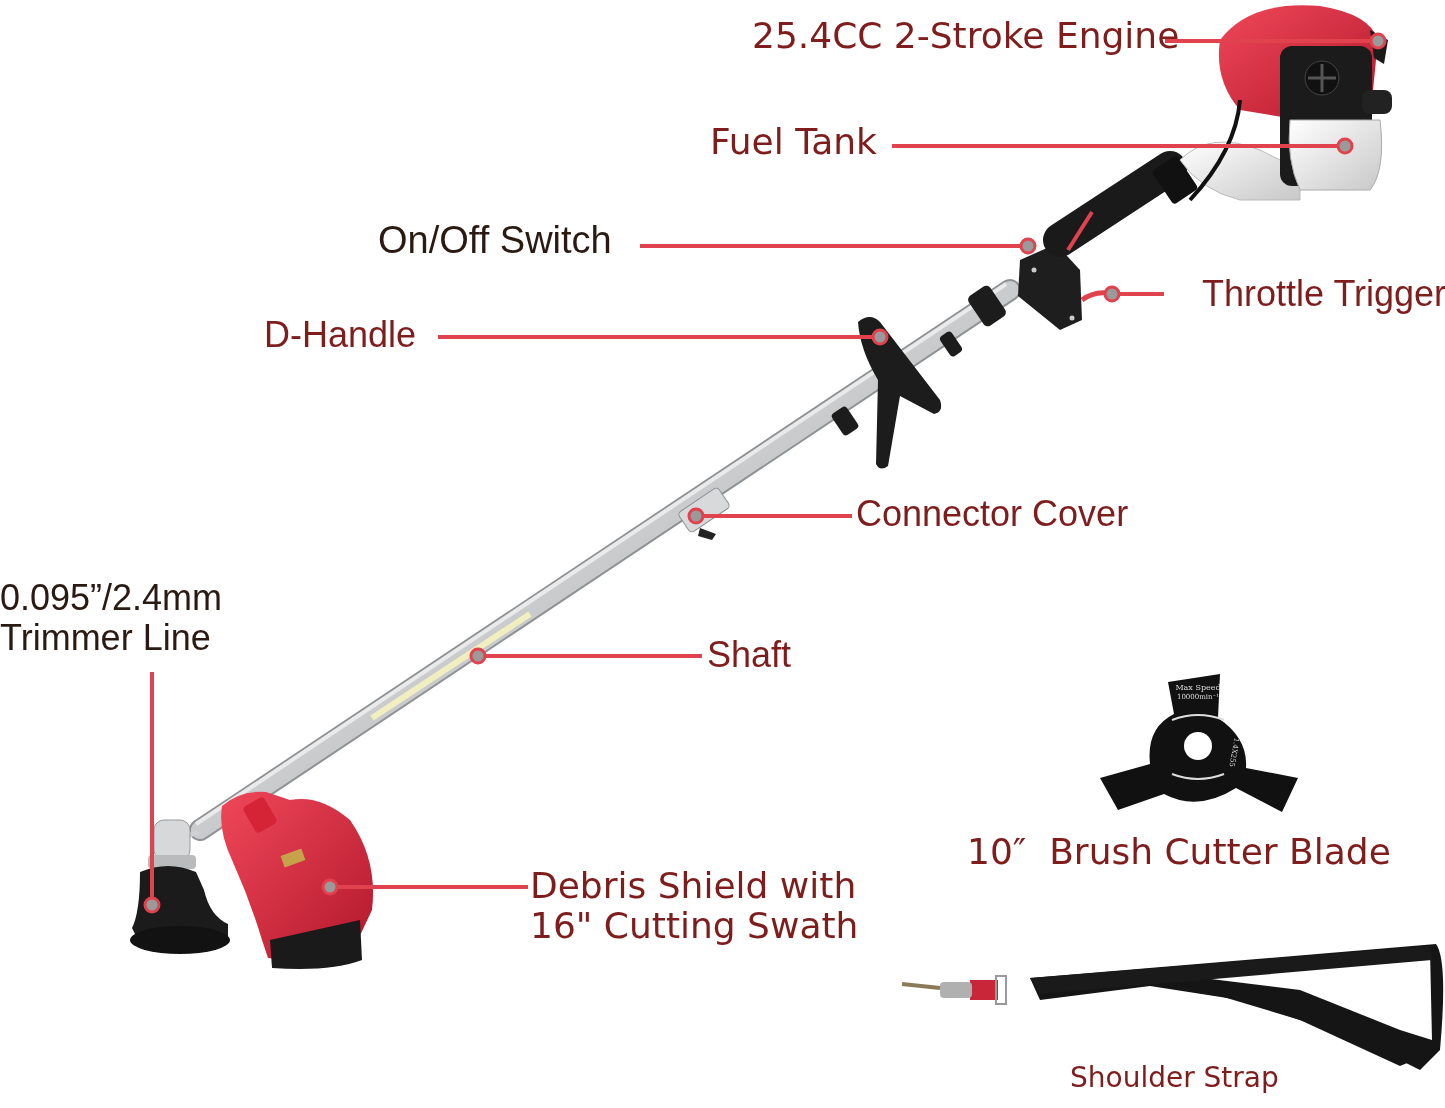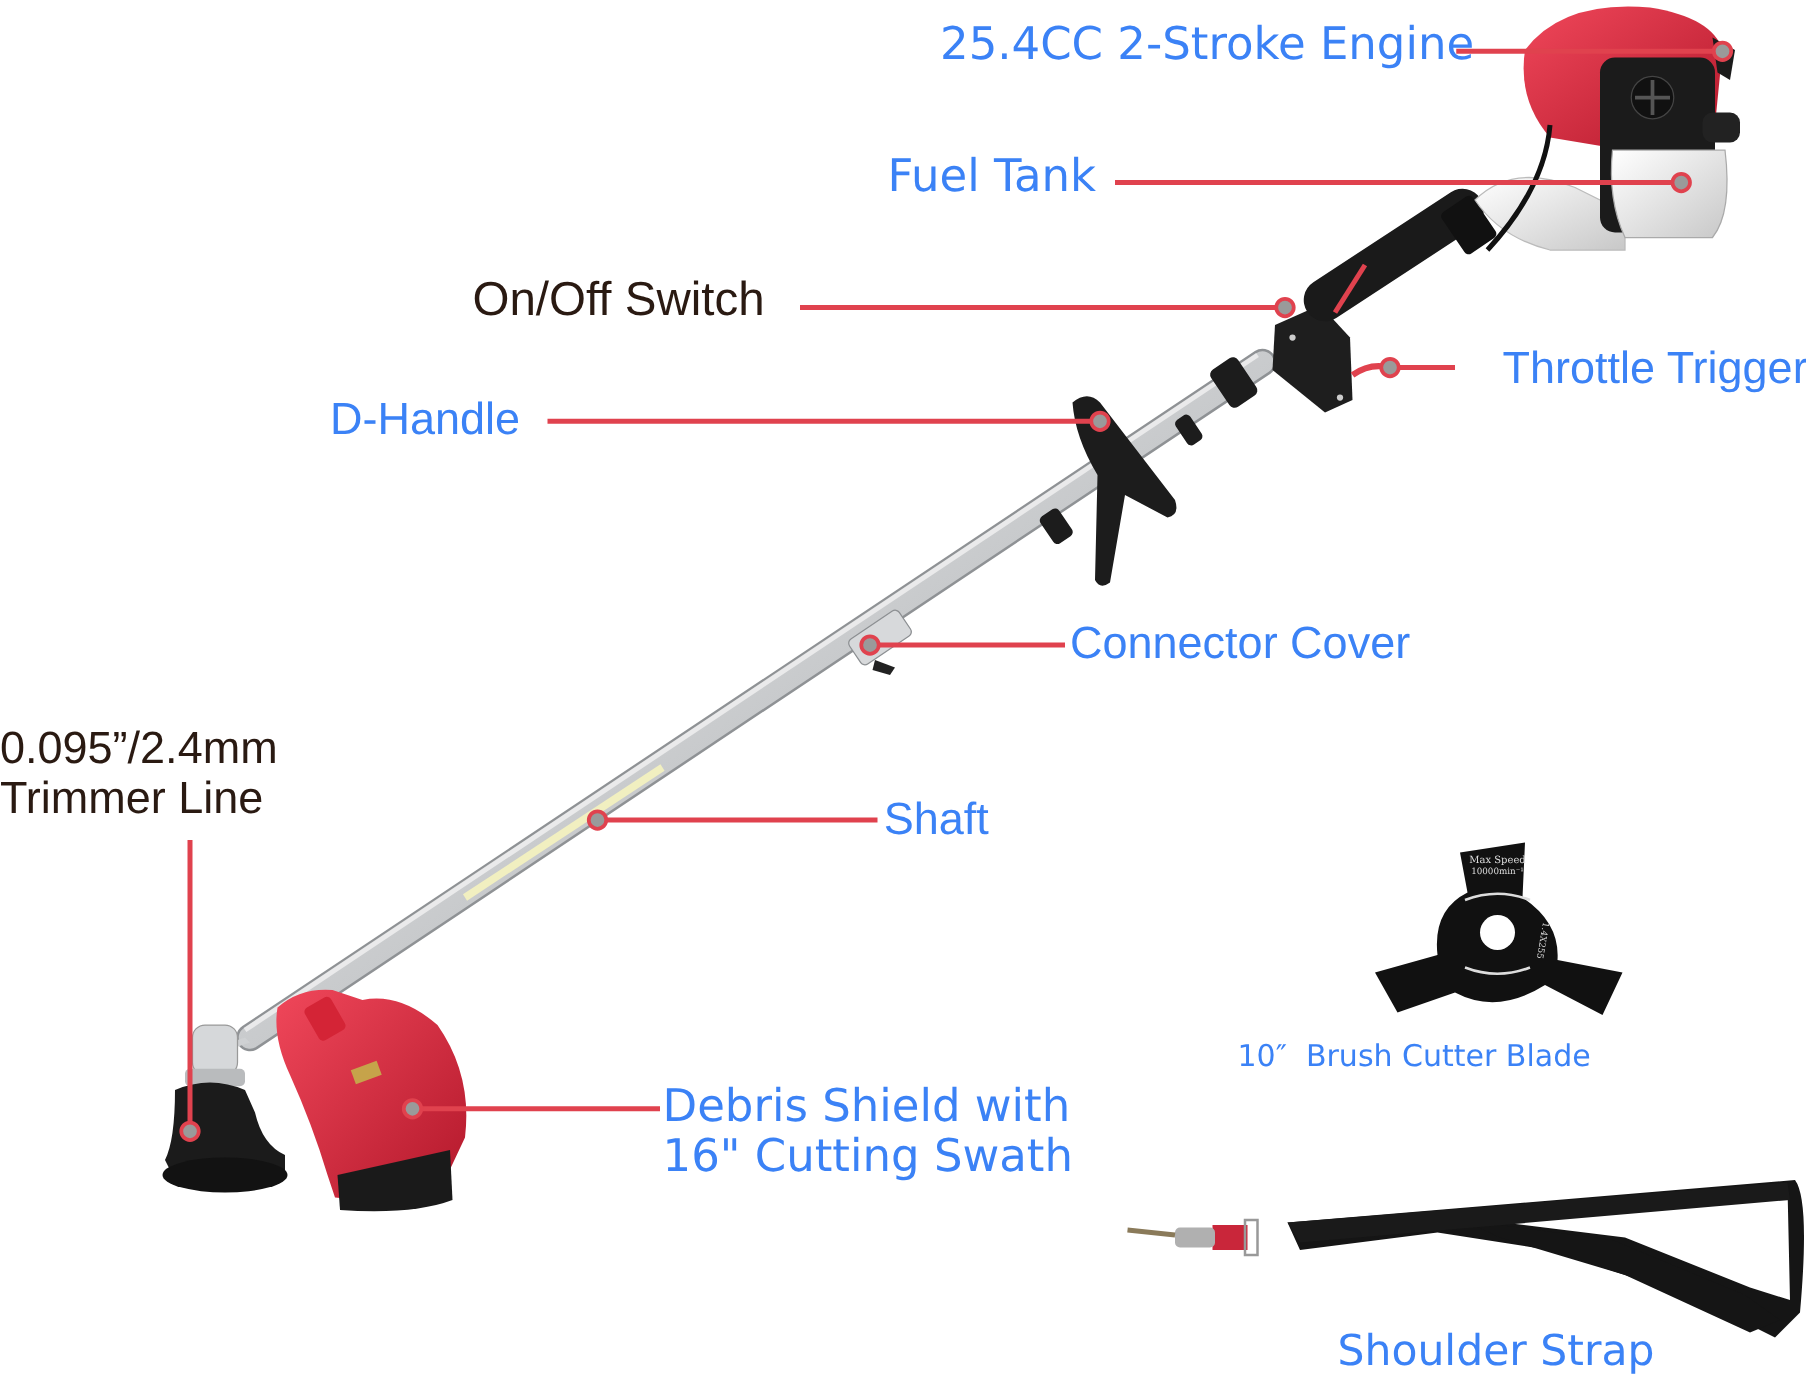--- a/index.html
+++ b/index.html
@@ -1,19 +1,19 @@
 <!DOCTYPE html>
 <html><head>
 <meta charset="utf-8">
 <style>
   html, body { margin: 0; padding: 0; background: #ffffff; }
   body { width: 1445px; height: 1108px; position: relative; overflow: hidden; font-family: "DejaVu Sans", "Liberation Sans", sans-serif; }
   #stage { position: absolute; left: 0; top: 0; width: 1445px; height: 1108px; }
   svg.art { position: absolute; left: 0; top: 0; }
-  .label { position: absolute; color: #3b82f6; white-space: nowrap; line-height: 1.1; }
+  .label { position: absolute; color: #7f1d1d; white-space: nowrap; line-height: 1.1; }
   .narrow { font-family: "Liberation Sans", sans-serif; }
 </style>
 </head>
 <body>
 
 <div id="stage">
 
 <svg class="art" width="1445" height="1108" viewBox="0 0 1445 1108">
   <defs>
     <linearGradient id="shaftGrad" x1="0" y1="0" x2="1" y2="1">
@@ -141,15 +141,15 @@
   <div class="label narrow" style="left:856px;top:494px;font-size:36px;">Connector Cover</div>
   <div class="label narrow" style="left:707px;top:635px;font-size:36px;">Shaft</div>
   <div class="label narrow" style="left:0px;top:578px;width:290px;text-align:left;font-size:36px;color:#2a1a12;">
     <div>0.095”/2.4mm</div>
     <div>Trimmer Line</div>
   </div>
   <div class="label" style="left:530px;top:866px;font-size:36px;">
     <div>Debris Shield with</div>
     <div>16" Cutting Swath</div>
   </div>
-  <div class="label" style="left:990px;top:832px;font-size:24px;white-space:pre;text-align:right;">10″  Brush Cutter Blade</div>
-  <div class="label" style="left:1070px;top:1063px;font-size:34px;">Shoulder Strap</div>
+  <div class="label" style="left:967px;top:832px;font-size:36px;white-space:pre;text-align:right;">10″  Brush Cutter Blade</div>
+  <div class="label" style="left:1070px;top:1063px;font-size:28px;">Shoulder Strap</div>
 </div>
 
 </body></html>

